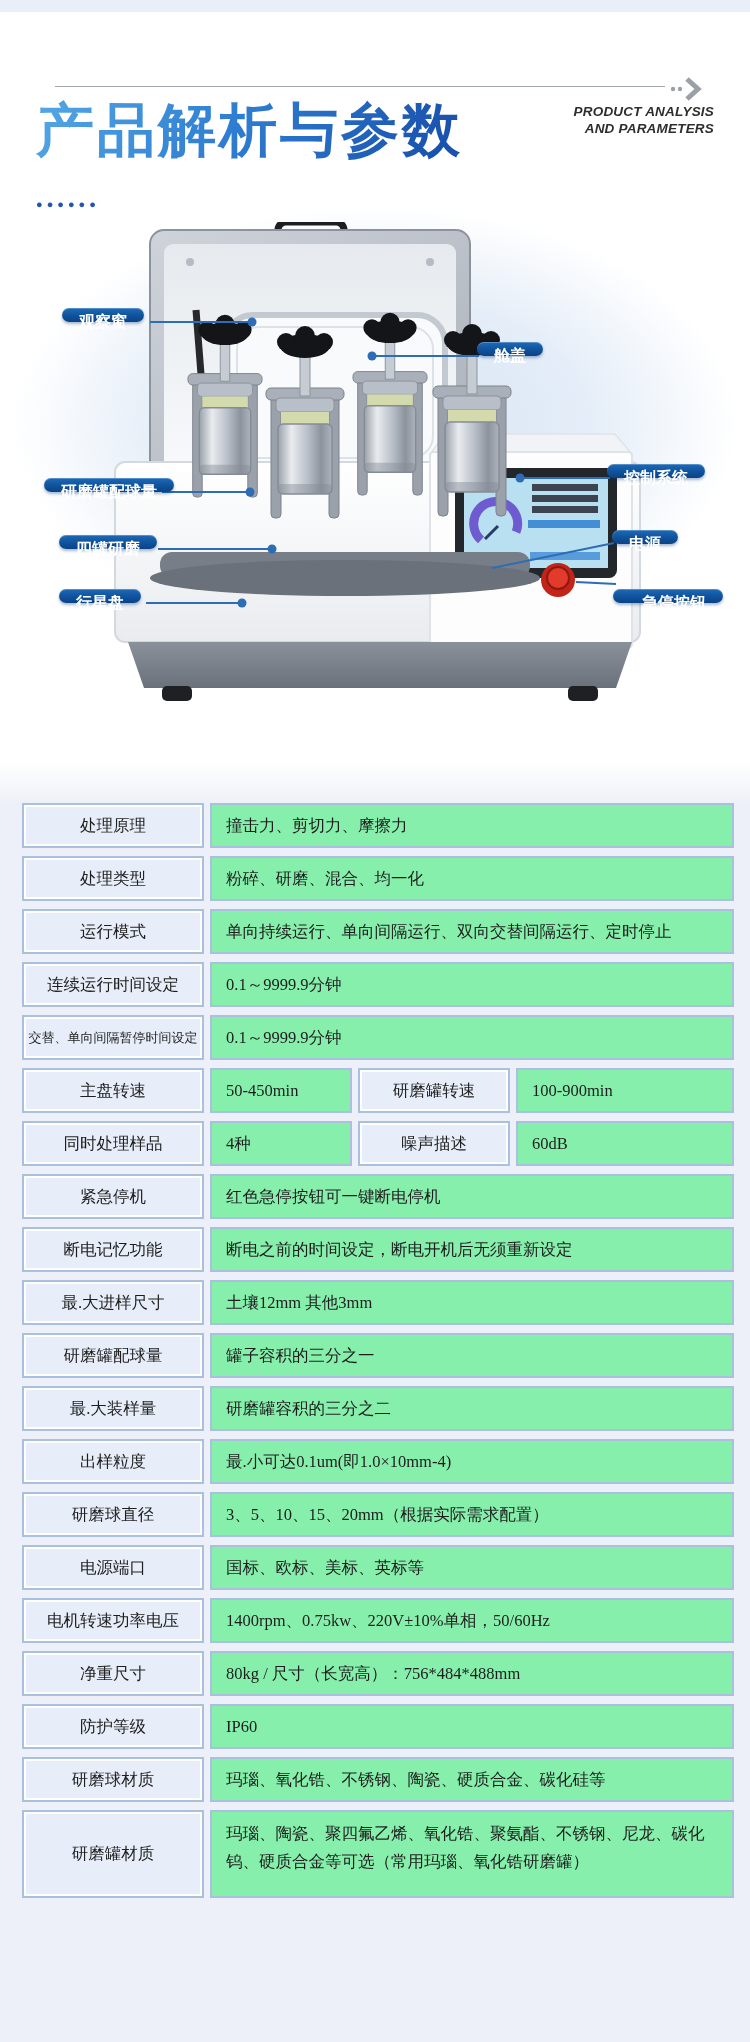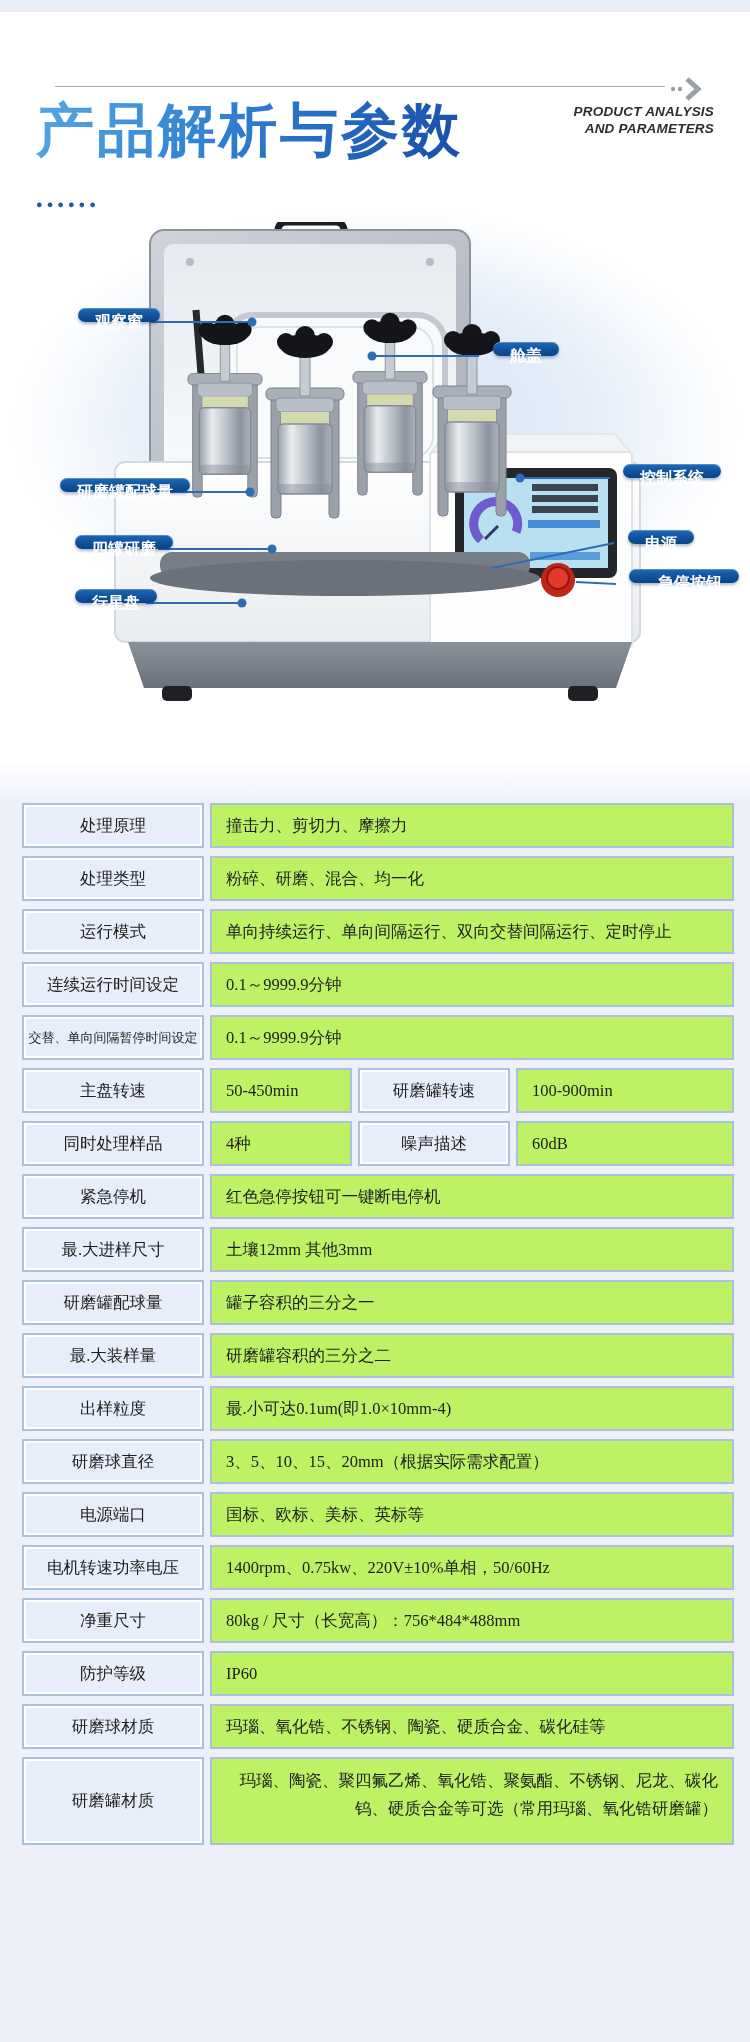--- a/index.html
+++ b/index.html
@@ -18,32 +18,32 @@
     font-family:"Liberation Serif","DejaVu Serif",serif;font-weight:700;font-size:58px;letter-spacing:3px;
     background:linear-gradient(115deg,#55a8e4 0%,#2f7ed2 35%,#1b55b0 70%,#123f9a 100%);
     -webkit-background-clip:text;background-clip:text;color:transparent;white-space:nowrap;}
   .subtitle{position:absolute;right:36px;top:103px;text-align:right;font-style:italic;font-weight:700;
     font-size:13.5px;line-height:17px;color:#2e2e2e;letter-spacing:.2px;}
   .dots{position:absolute;left:36px;top:198px;font-size:11px;letter-spacing:4px;color:#2456ae;}
 
   
   .pill{position:absolute;background:linear-gradient(180deg,#1d6ab8 0%,#10529b 55%,#0a4386 100%);
     color:#fff;font-weight:700;font-size:16px;line-height:27px;height:14px;padding:0 17px;
-    border-radius:15px;white-space:nowrap;box-shadow:0 2px 3px rgba(9,56,114,.35), inset 0 1px 0 rgba(255,255,255,.25);margin-left:16px;}
+    border-radius:15px;white-space:nowrap;box-shadow:0 2px 3px rgba(9,56,114,.35), inset 0 1px 0 rgba(255,255,255,.25);}
   .overlay{position:absolute;left:0;top:220px;pointer-events:none;}
 
   
   .spec-table{position:absolute;left:22px;top:803px;width:712px;display:flex;flex-direction:column;gap:8px;}
   .spec-row{display:flex;gap:6px;}
   .cell{box-sizing:border-box;border:2px solid #a9c0de;font-family:"Liberation Serif","DejaVu Serif",serif;
     font-size:16.5px;color:#1d1d1d;display:flex;align-items:center;min-height:45px;}
   .cell.label{width:182px;flex:0 0 182px;background:#e8eef9;justify-content:center;text-align:left;
     box-shadow:inset 0 0 0 2px #ffffff;padding:2px 4px;}
   .cell.label.small{font-size:13px;line-height:17px;}
-  .cell.value{flex:1 1 auto;background:#bef264;padding:2px 14px;text-align:right;}
+  .cell.value{flex:1 1 auto;background:#86efac;padding:2px 14px;}
   .cell.value.v1{flex:0 0 142px;width:142px;}
   .cell.label.l2{width:152px;flex:0 0 152px;}
   .row-tall .cell{min-height:88px;}
   .row-tall .cell.value{line-height:28px;padding-top:6px;padding-bottom:18px;}
 </style>
 </head>
 <body>
 
 <div class="page">
   <div class="topstrip"></div>
@@ -182,21 +182,21 @@
   </svg>
 
   <div id="pills">
       <div class="pill" style="left: 477px; top: 342px;">舱盖</div>
       <div class="pill" style="left: 62px; top: 308px;">观察窗</div>
       <div class="pill" style="left: 44px; top: 478px;">研磨罐配球量</div>
       <div class="pill" style="left: 59px; top: 535px;">四罐研磨</div>
       <div class="pill" style="left: 59px; top: 589px;">行星盘</div>
       <div class="pill" style="left: 607px; top: 464px;">控制系统</div>
       <div class="pill" style="left: 612px; top: 530px;">电源</div>
-      <div class="pill" style="left: 613px; top: 569px; padding-left: 29px;">急停按钮</div>
+      <div class="pill" style="left: 613px; top: 589px; padding-left: 29px;">急停按钮</div>
     </div>
 
   <div class="spec-table" id="specTable">
       <div class="spec-row">
         <div class="cell label">处理原理</div>
         <div class="cell value">撞击力、剪切力、摩擦力</div>
       </div>
       <div class="spec-row">
         <div class="cell label">处理类型</div>
         <div class="cell value">粉碎、研磨、混合、均一化</div>
@@ -223,20 +223,24 @@
         <div class="cell label">同时处理样品</div>
         <div class="cell value v1">4种</div>
         <div class="cell label l2">噪声描述</div>
         <div class="cell value">60dB</div>
       </div>
       <div class="spec-row">
         <div class="cell label">紧急停机</div>
         <div class="cell value">红色急停按钮可一键断电停机</div>
       </div>
       <div class="spec-row">
+        <div class="cell label">断电记忆功能</div>
+        <div class="cell value">断电之前的时间设定，断电开机后无须重新设定</div>
+      </div>
+      <div class="spec-row">
         <div class="cell label">最.大进样尺寸</div>
         <div class="cell value">土壤12mm 其他3mm</div>
       </div>
       <div class="spec-row">
         <div class="cell label">研磨罐配球量</div>
         <div class="cell value">罐子容积的三分之一</div>
       </div>
       <div class="spec-row">
         <div class="cell label">最.大装样量</div>
         <div class="cell value">研磨罐容积的三分之二</div>

